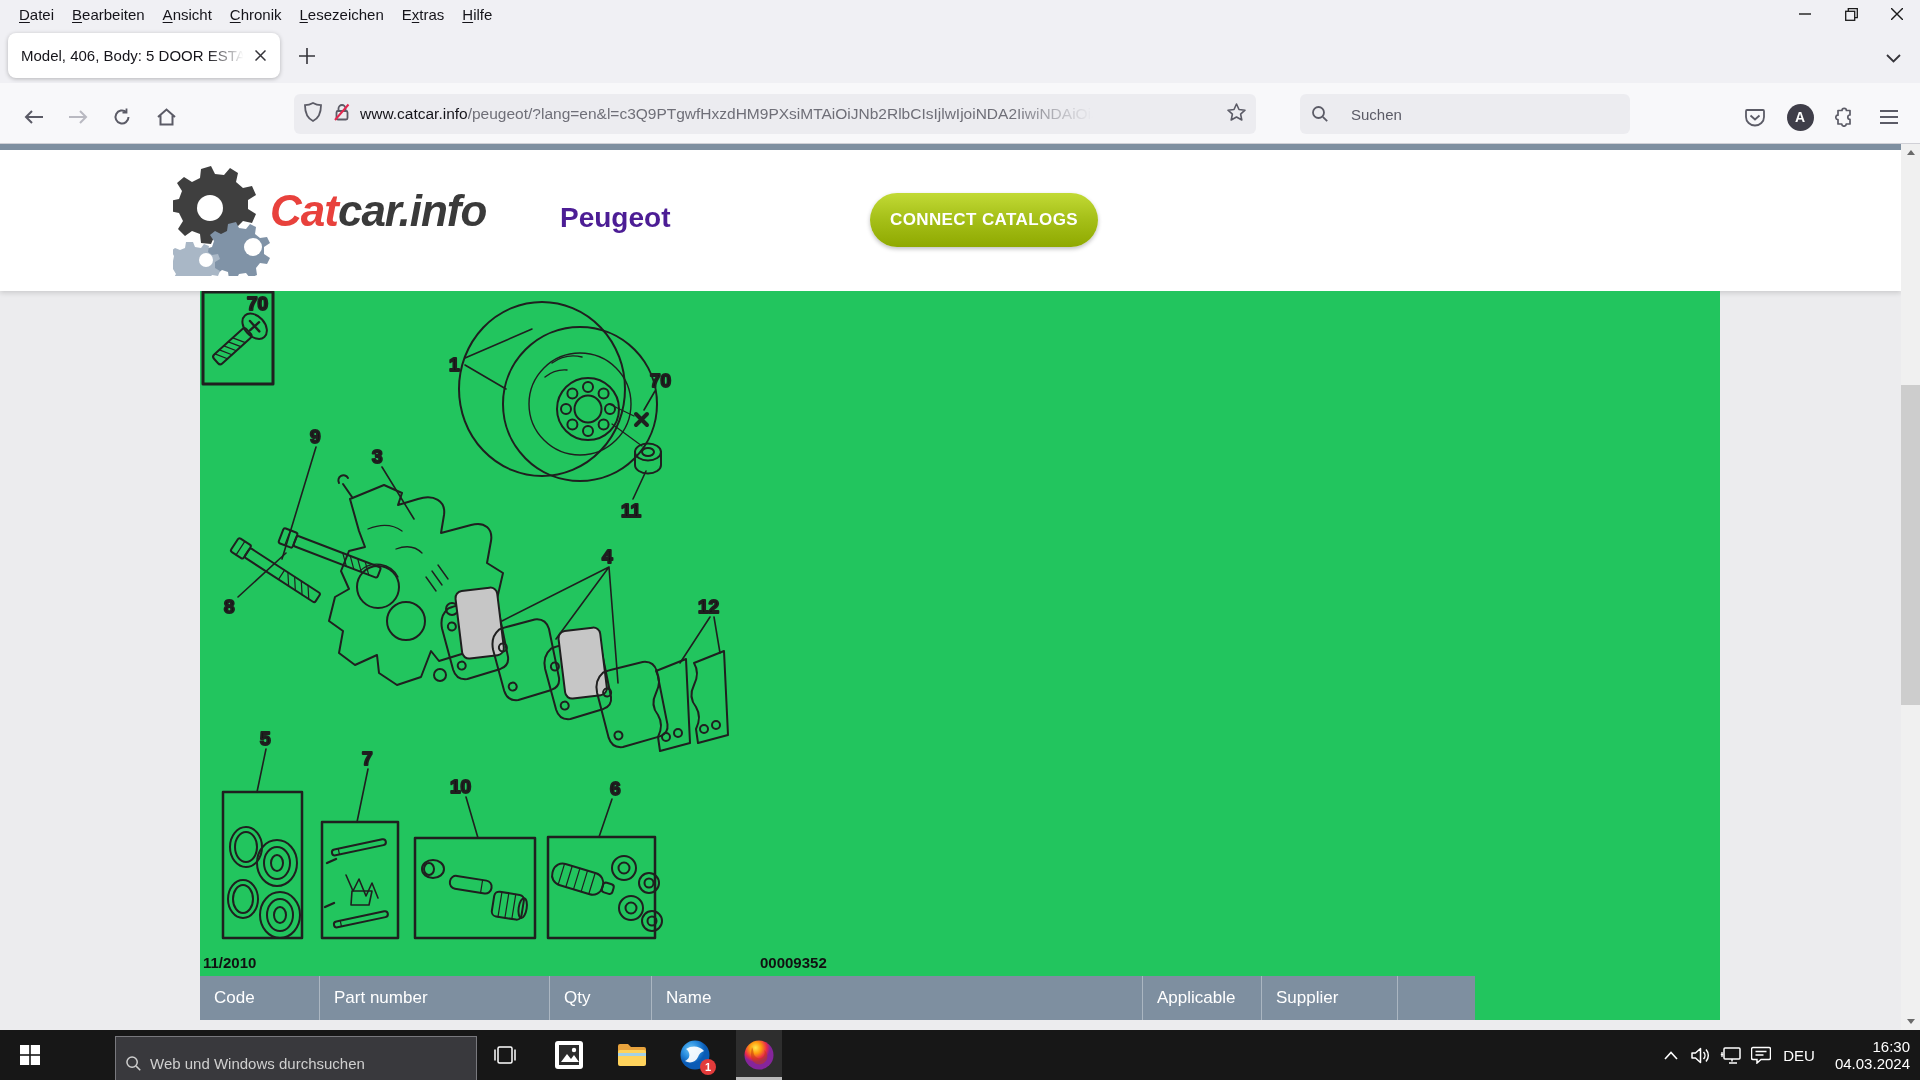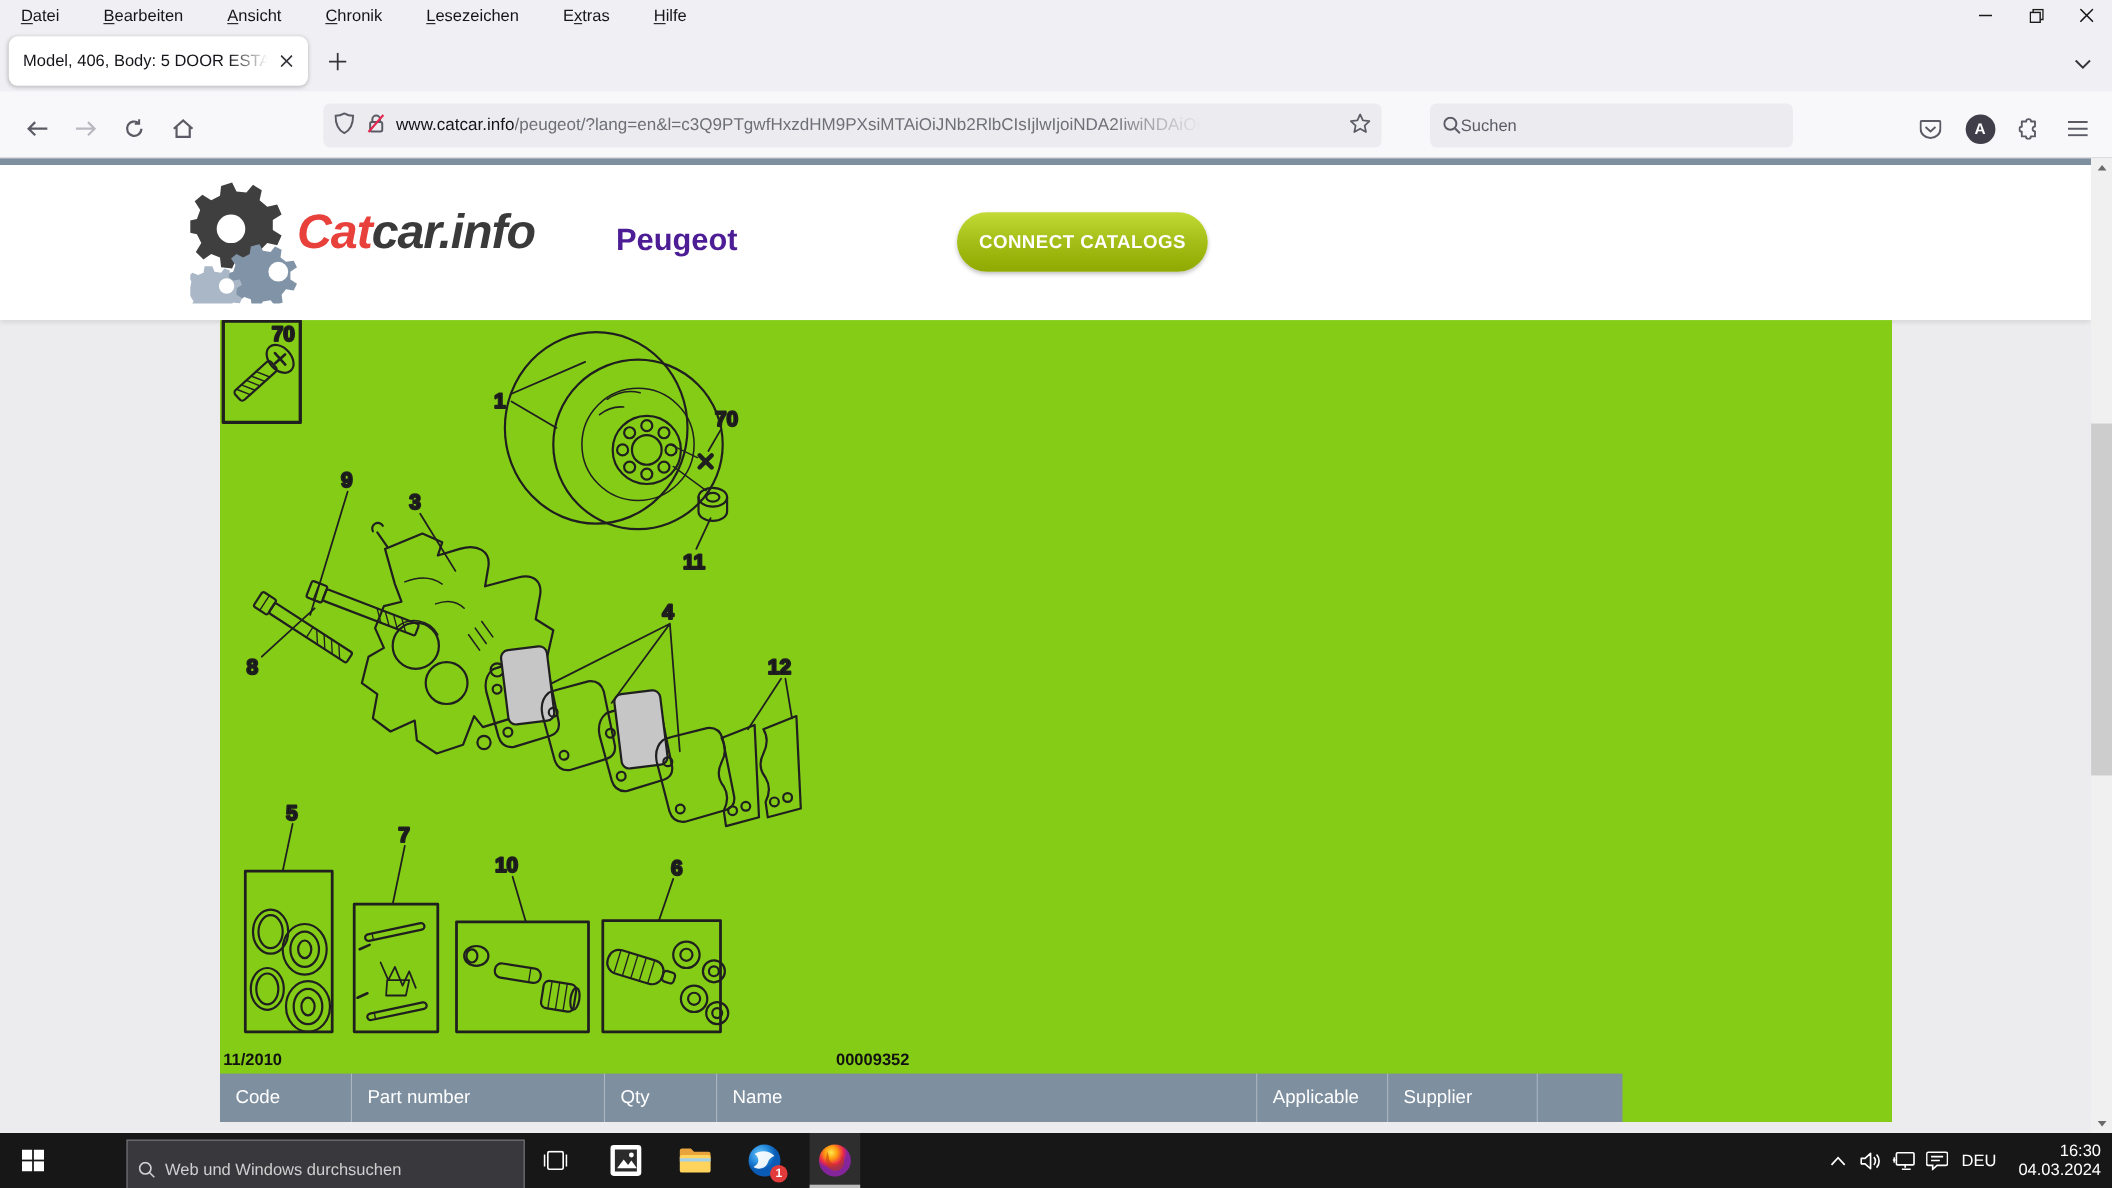--- a/index.html
+++ b/index.html
@@ -4,21 +4,21 @@
 <style>
   html,body{margin:0;padding:0;}
   body{width:1920px;height:1080px;overflow:hidden;background:#ececee;
        font-family:"Liberation Sans",sans-serif;position:relative;
        -webkit-font-smoothing:antialiased;}
   .abs{position:absolute;}
 
   
   #menubar{left:0;top:0;width:1920px;height:28px;background:#f0f0f4;color:#15141a;
            font-size:15px;display:flex;align-items:center;}
-  #menu-items{display:flex;padding-left:10px;gap:22px;}
+  #menu-items{display:flex;padding-left:10px;}
   .menu-item{padding:0 9px;cursor:default;}
   .menu-item u{text-decoration:underline;text-underline-offset:2px;}
   #win-controls{position:absolute;right:0;top:0;height:28px;display:flex;}
   .win-btn{width:46px;height:28px;display:flex;align-items:center;justify-content:center;}
 
   #tabbar{left:0;top:28px;width:1920px;height:55px;background:#f0f0f4;}
   #active-tab{left:8px;top:5px;width:272px;height:45px;background:#fff;border-radius:8px;
               box-shadow:0 1px 4px rgba(0,0,0,.25);display:flex;align-items:center;
               padding:0 8px 0 13px;box-sizing:border-box;}
   .tab-title{font-size:15px;color:#15141a;white-space:nowrap;overflow:hidden;flex:1;
@@ -33,41 +33,41 @@
   .nav-ic{top:17px;width:34px;height:34px;display:flex;align-items:center;justify-content:center;border-radius:4px;}
   #urlbar{left:294px;top:11px;width:962px;height:40px;background:#ececf0;border-radius:6px;
           display:flex;align-items:center;padding:0 10px;box-sizing:border-box;}
   .url-text{font-size:15.5px;white-space:nowrap;margin-left:8px;flex:1;overflow:hidden;display:flex;}
   .url-domain{color:#15141a;}
   .url-path{color:#6f6f78;overflow:hidden;white-space:nowrap;max-width:760px;
             -webkit-mask-image:linear-gradient(90deg,#000 86%,transparent 99%);
             mask-image:linear-gradient(90deg,#000 86%,transparent 99%);}
   #searchbar{left:1300px;top:11px;width:330px;height:40px;background:#ececf0;border-radius:6px;
              display:flex;align-items:center;padding:0 12px;box-sizing:border-box;color:#5b5b66;font-size:15px;}
-  #searchbar span{margin-left:0;}
+  #searchbar span{margin-left:23px;}
   .tool-ic{top:17px;width:34px;height:34px;display:flex;align-items:center;justify-content:center;border-radius:4px;}
   #avatar-badge{width:27px;height:27px;border-radius:50%;background:#3f3e49;color:#fff;
                 font-size:14px;font-weight:700;display:flex;align-items:center;justify-content:center;}
 
   
   #page-topbar{left:0;top:144px;width:1901px;height:6px;background:#7e8fa0;}
 
   
   #page{left:0;top:150px;width:1901px;height:880px;background:#ececee;overflow:hidden;}
   #site-header{left:0;top:0;width:1901px;height:141px;background:#fff;box-shadow:0 2px 5px rgba(0,0,0,.14);}
   #logo{left:173px;top:14px;width:420px;height:112px;}
   #logo-text{left:97px;top:22px;font-style:italic;font-weight:700;font-size:44px;letter-spacing:-1px;color:#3a3a3a;white-space:nowrap;}
   #logo-text .red{color:#e8413c;}
   #brand-name{left:560px;top:52px;font-size:28px;font-weight:700;color:#4c1d95;}
   #cta-button{left:870px;top:43px;width:228px;height:54px;border-radius:27px;
               background:linear-gradient(180deg,#c2da35 0%,#a7c11a 45%,#8fa900 100%);
               box-shadow:0 2px 4px rgba(0,0,0,.25);display:flex;align-items:center;justify-content:center;
               color:#fff;font-weight:700;font-size:17px;letter-spacing:.4px;}
 
-  #content-card{left:200px;top:141px;width:1520px;height:729px;background:#84cc16;}
+  #content-card{left:200px;top:141px;width:1520px;height:729px;background:#22c55e;}
   #diagram{left:0;top:0;}
   text.dlabel{font-family:"Liberation Sans",sans-serif;font-weight:700;font-size:19px;fill:#111;}
   text.dcode{font-family:"Liberation Sans",sans-serif;font-weight:700;font-size:15px;fill:#111;}
 
   #parts-table-header{left:0;top:685px;width:1275px;height:44px;background:#7e8fa0;display:flex;color:#fff;font-size:17px;}
   .th-cell{display:flex;align-items:center;padding-left:14px;box-sizing:border-box;
            border-right:1px solid rgba(255,255,255,.35);}
   .th-cell:last-child{border-right:none;}
 
   

